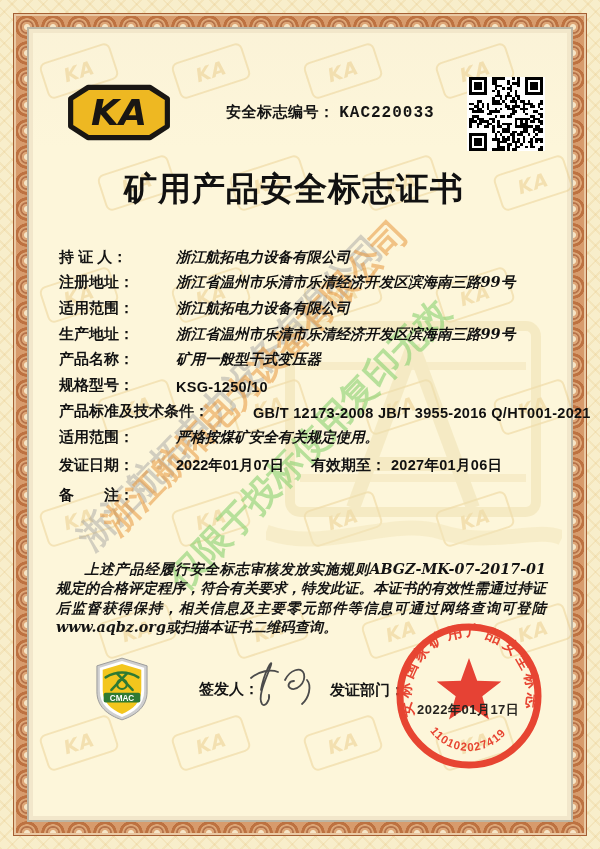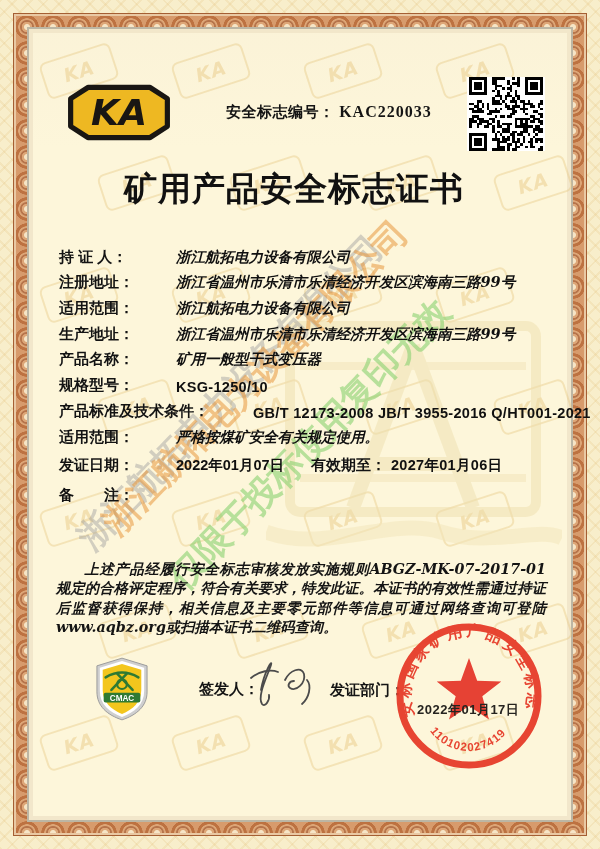--- a/index.html
+++ b/index.html
@@ -27,21 +27,21 @@
   
   .wm{position:absolute;white-space:nowrap;font-family:"DejaVu Serif",serif;font-weight:700;
     transform:rotate(-46deg);pointer-events:none;}
   .wm-gray{left:25px;top:380px;width:390px;font-size:35px;color:rgba(158,158,158,.45);}
   .wm-orange{left:50px;top:365px;width:390px;font-size:35px;color:rgba(232,152,62,.55);}
   .wm-green{left:115px;top:415px;width:400px;font-size:36px;letter-spacing:-1px;color:rgba(140,210,115,.62);}
   .emblem{position:absolute;left:266px;top:318px;width:296px;height:252px;opacity:.5;}
   
   .ka-logo{position:absolute;left:66px;top:84px;width:106px;height:57px;}
   .certno{position:absolute;left:226px;top:103px;font-size:15px;font-weight:700;letter-spacing:.5px;}
-  .certno .num{font-family:Liberation Serif, serif;font-size:16px;font-weight:600;letter-spacing:1px;}
+  .certno .num{font-family:Liberation Mono, monospace;font-size:16px;font-weight:600;letter-spacing:1px;}
   .qr{position:absolute;left:467px;top:77px;width:78px;height:74px;background:#fff;}
   .title{position:absolute;left:0;right:12px;top:167px;text-align:center;
     font-family:Liberation Mono, monospace;font-weight:800;font-size:33px;letter-spacing:1px;color:#111;}
   
   .fields{position:absolute;left:59px;top:241px;width:496px;}
   .frow{display:flex;height:25.7px;align-items:flex-end;white-space:nowrap;}
   .lbl{flex:none;width:117px;font-weight:700;font-size:15px;color:#131313;}
   .lbl.wide{width:auto;margin-right:44px;}
   .lbl.l2{width:80px;}
   .val{font-size:14.5px;font-weight:700;color:#101010;}

